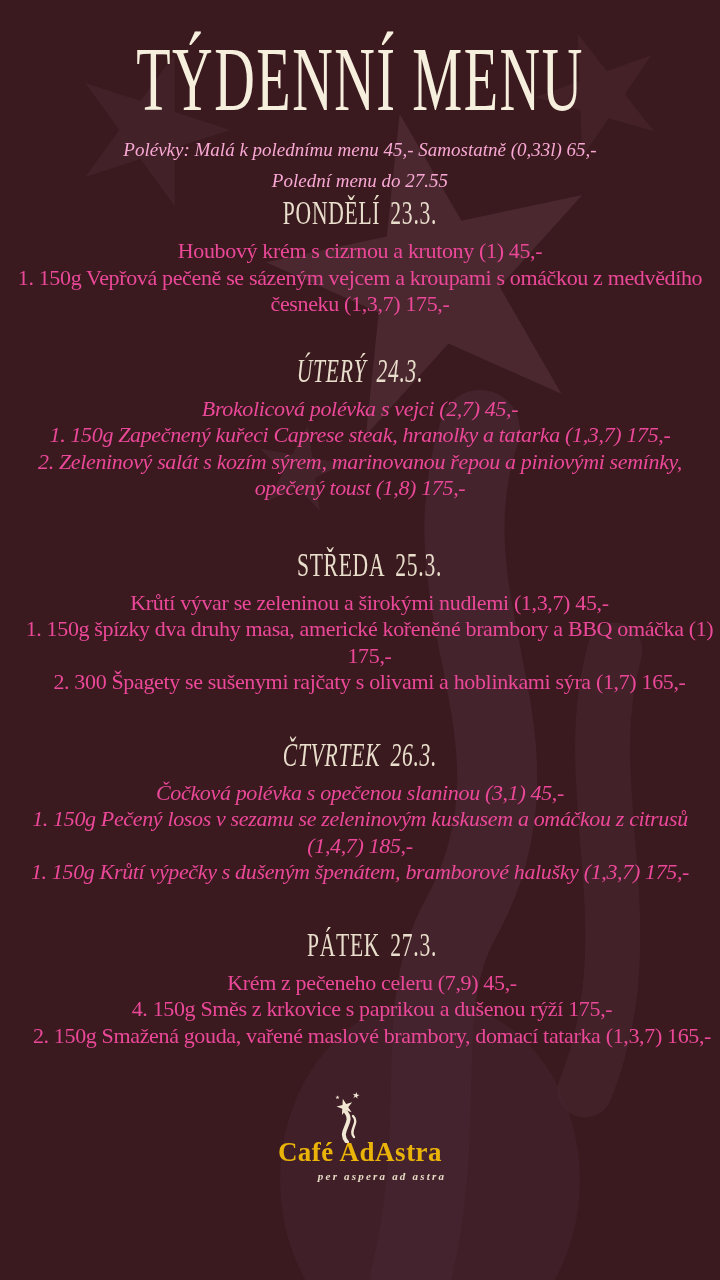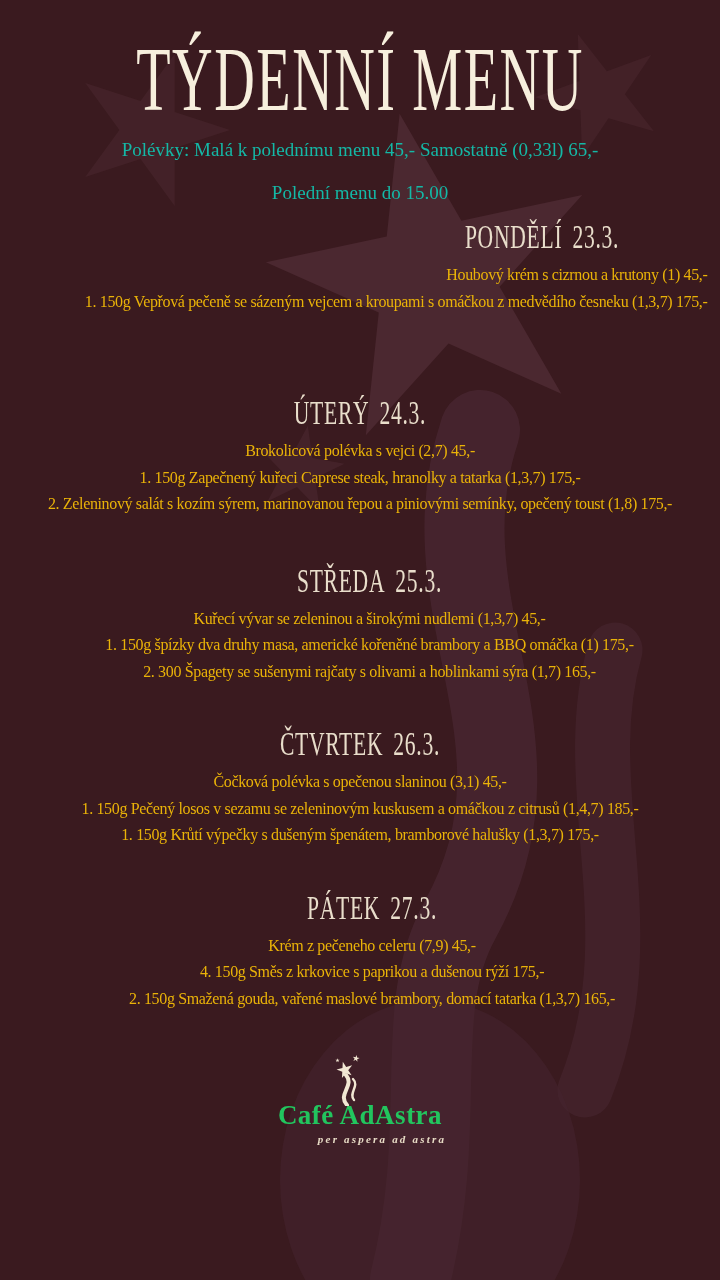--- a/index.html
+++ b/index.html
@@ -11,43 +11,43 @@
   .watermark{position:absolute;top:0;left:0;pointer-events:none;}
   .content{position:relative;text-align:center;color:#f0e5d0;padding-top:34px;}
 
   .page-title{
     margin:0 0 30px 0;font-weight:normal;
     font-size:72px;line-height:72px;color:#f7efdd;
     letter-spacing:2px;
     transform:scale(0.78,1.26);transform-origin:50% 0;
     white-space:nowrap;
   }
-  .subtitle p{margin:16px;font-size:19px;line-height:27px;color:#14b8a6;}
+  .subtitle p{margin:4px;font-size:19px;line-height:27px;color:#f9a8d4;font-style:italic;}
 
   .day-section{margin:0;}
-  .day-section:nth-of-type(1){text-align:right;}
-  .day-section:nth-of-type(2){margin-top:83px;}
+  .day-section:nth-of-type(1){}
+  .day-section:nth-of-type(2){margin-top:38px;font-style:italic;}
   .day-section:nth-of-type(3){margin-top:48px;padding-left:19px;}
-  .day-section:nth-of-type(4){margin-top:44px;}
+  .day-section:nth-of-type(4){margin-top:44px;font-style:italic;}
   .day-section:nth-of-type(5){margin-top:44px;padding-left:24px;}
 
   .day-heading{
     margin:0;font-weight:normal;
     font-size:30px;line-height:30px;color:#e9decb;
     letter-spacing:1px;white-space:nowrap;
     transform:scale(0.72,1.1);transform-origin:50% 50%;
   }
   .day-heading .date{margin-left:14px;}
 
   .items{max-width:695px;margin:10px auto 0;}
-  .item{margin:0;font-size:16px;line-height:26.5px;letter-spacing:-0.35px;color:#eab308;}
+  .item{margin:0;font-size:22px;line-height:26.5px;letter-spacing:-0.35px;color:#ec4899;}
 
   .logo{position:relative;margin-top:40px;}
   .logo-mark{display:block;margin:0 auto -6px;transform:translateX(-12px);}
-  .brand{font-size:27px;font-weight:bold;color:#22c55e;letter-spacing:0.5px;line-height:30px;}
+  .brand{font-size:27px;font-weight:bold;color:#eab308;letter-spacing:0.5px;line-height:30px;}
   .tagline{
     font-size:11px;font-weight:bold;font-style:italic;
     letter-spacing:2.2px;color:#e8dcc6;margin-top:3px;
     transform:translateX(22px);
   }
 </style>
 </head>
 <body>
 
 <svg class="watermark" width="720" height="1280" viewBox="0 0 720 1280" aria-hidden="true">
@@ -63,21 +63,21 @@
   </g>
   <ellipse cx="430" cy="1180" rx="150" ry="180" fill="#462430" opacity="0.55"></ellipse>
 </svg>
 
 <div class="content">
 
   <h1 class="page-title">TÝDENNÍ MENU</h1>
 
   <div class="subtitle">
     <p>Polévky: Malá k polednímu menu 45,- Samostatně (0,33l) 65,-</p>
-    <p>Polední menu do 15.00</p>
+    <p>Polední menu do 27.55</p>
   </div>
 
   <section class="day-section">
     <h2 class="day-heading"><span class="day">PONDĚLÍ</span><span class="date">23.3.</span></h2>
     <div class="items">
       <p class="item">Houbový krém s cizrnou a krutony (1) 45,-</p>
       <p class="item">1. 150g Vepřová pečeně se sázeným vejcem a kroupami s omáčkou z medvědího česneku (1,3,7) 175,-</p>
     </div>
   </section>
 
@@ -86,21 +86,21 @@
     <div class="items">
       <p class="item">Brokolicová polévka s vejci (2,7) 45,-</p>
       <p class="item">1. 150g Zapečnený kuřeci Caprese steak, hranolky a tatarka (1,3,7) 175,-</p>
       <p class="item">2. Zeleninový salát s kozím sýrem, marinovanou řepou a piniovými semínky, opečený toust (1,8) 175,-</p>
     </div>
   </section>
 
   <section class="day-section">
     <h2 class="day-heading"><span class="day">STŘEDA</span><span class="date">25.3.</span></h2>
     <div class="items">
-      <p class="item">Kuřecí vývar se zeleninou a širokými nudlemi (1,3,7) 45,-</p>
+      <p class="item">Krůtí vývar se zeleninou a širokými nudlemi (1,3,7) 45,-</p>
       <p class="item">1. 150g špízky dva druhy masa, americké kořeněné brambory a BBQ omáčka (1) 175,-</p>
       <p class="item">2. 300 Špagety se sušenymi rajčaty s olivami a hoblinkami sýra (1,7) 165,-</p>
     </div>
   </section>
 
   <section class="day-section">
     <h2 class="day-heading"><span class="day">ČTVRTEK</span><span class="date">26.3.</span></h2>
     <div class="items">
       <p class="item">Čočková polévka s opečenou slaninou (3,1) 45,-</p>
       <p class="item">1. 150g Pečený losos v sezamu se zeleninovým kuskusem a omáčkou z citrusů (1,4,7) 185,-</p>

